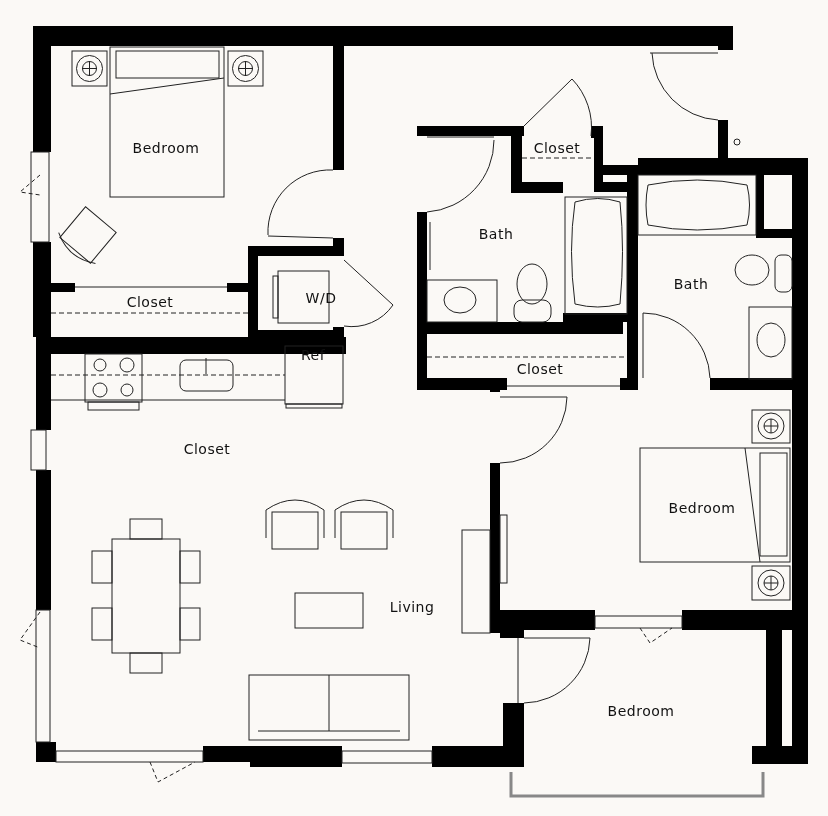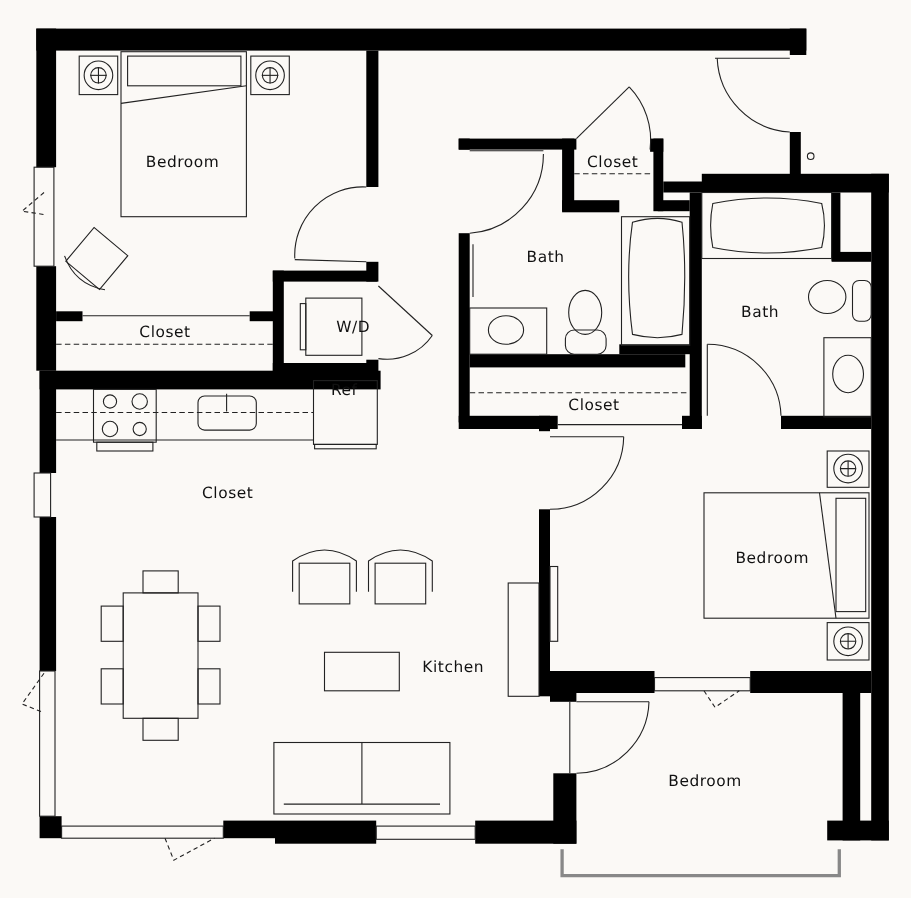--- a/index.html
+++ b/index.html
@@ -205,19 +205,19 @@
     <path d="M150 762 L158 782 L195 762"></path>
     <path d="M640 628 L650 643 L672 628"></path>
   </g>
 </svg>
 
 <div class="lbl" style="left:166px;top:148px">Bedroom</div>
 <div class="lbl" style="left:150px;top:302px">Closet</div>
 <div class="lbl" style="left:321px;top:298px">W/D</div>
 <div class="lbl" style="left:313px;top:355px">Ref</div>
 <div class="lbl" style="left:207px;top:449px">Closet</div>
-<div class="lbl" style="left:412px;top:607px">Kitchen</div>
+<div class="lbl" style="left:412px;top:607px">Living</div>
 <div class="lbl" style="left:496px;top:234px">Bath</div>
 <div class="lbl" style="left:557px;top:148px">Closet</div>
 <div class="lbl" style="left:691px;top:284px">Bath</div>
 <div class="lbl" style="left:540px;top:369px">Closet</div>
 <div class="lbl" style="left:702px;top:508px">Bedroom</div>
 <div class="lbl" style="left:641px;top:711px">Bedroom</div>
 
 </body></html>

